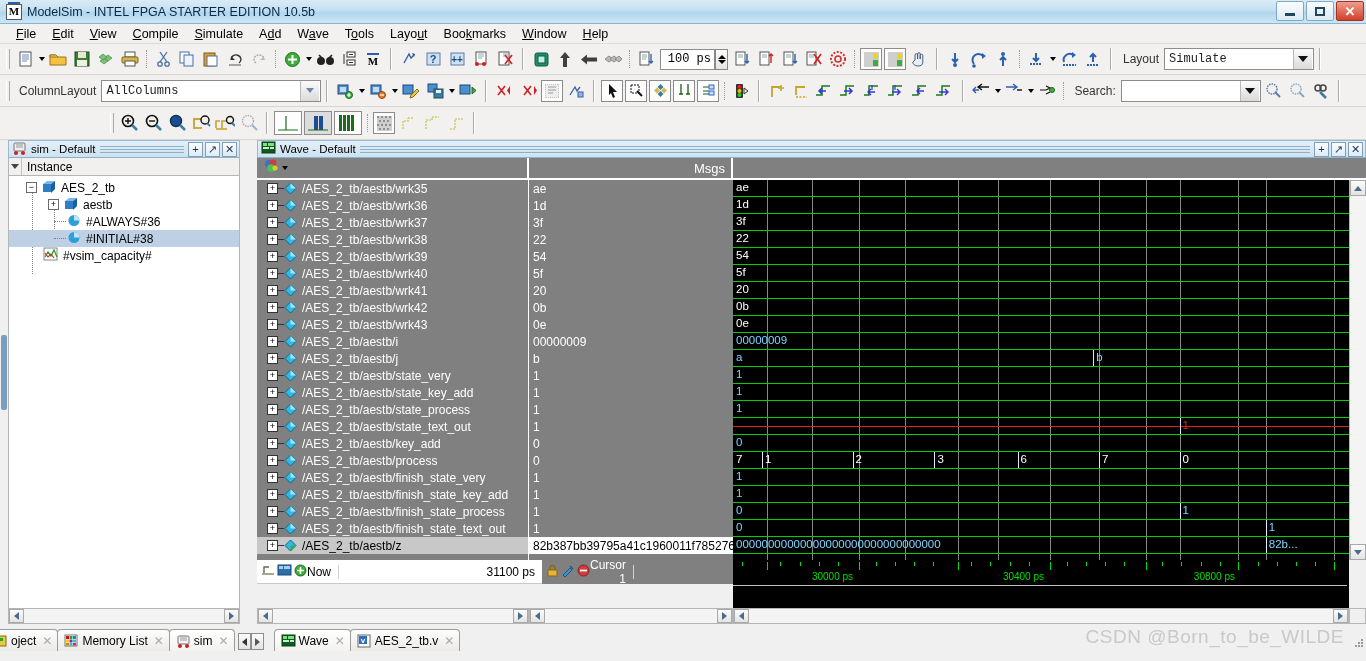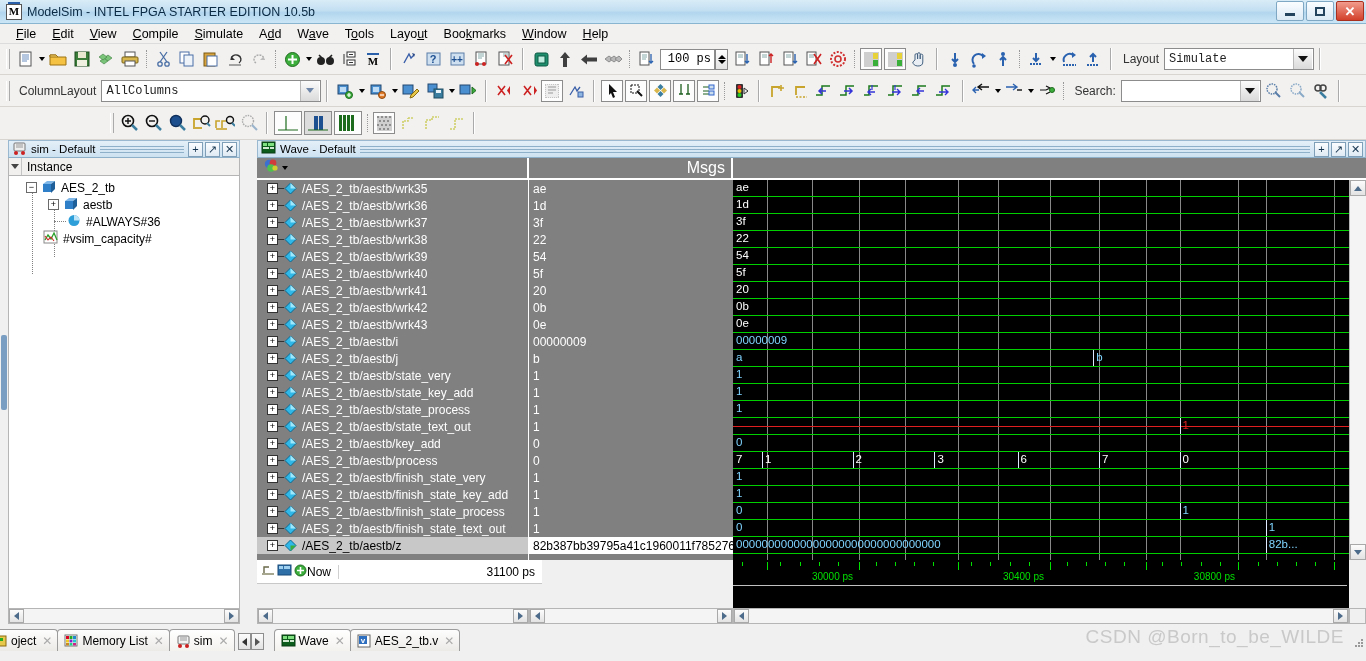--- a/index.html
+++ b/index.html
@@ -163,21 +163,21 @@
   #wavepanel{flex:1;display:flex;flex-direction:column;margin-left:17px;}
   #wavebody{flex:1;display:flex;overflow:hidden;}
   #namecol{width:272px;flex:0 0 272px;background:#808080;border-right:1px solid #fff;}
   #valcol{width:204px;flex:0 0 204px;background:#808080;}
   #wavearea{flex:1;background:#000;position:relative;overflow:hidden;}
   #wavevscroll{width:17px;flex:0 0 17px;background:#f0f0f0;border-left:1px solid #b5b5b5;display:flex;flex-direction:column;}
 
   .wavehead{height:22px;display:flex;background:#808080;border-bottom:2px solid #fff;}
   .wh-name{width:272px;flex:0 0 272px;display:flex;align-items:center;padding-left:6px;border-right:2px solid #fff;}
   .wh-val{width:204px;flex:0 0 204px;display:flex;align-items:center;justify-content:flex-end;
-          padding-right:6px;color:#fff;font-size:16px;border-right:2px solid #fff;}
+          padding-right:6px;color:#fff;font-size:13px;border-right:2px solid #fff;}
   .wh-wave{flex:1;background:#808080;}
   .wh-scroll{width:17px;flex:0 0 17px;background:#808080;}
 
   .srow{height:17px;display:flex;align-items:center;font-size:12px;color:#fff;white-space:nowrap;}
   .srow .plus{
     width:11px;height:11px;flex:0 0 11px;background:#fff;border:1px solid #333;
     font-size:9px;line-height:9px;text-align:center;color:#000;margin-left:10px;
   }
   .srow .dash{width:6px;height:1px;background:#333;flex:0 0 6px;}
   .srow .dia{width:13px;height:13px;flex:0 0 13px;position:relative;}
@@ -934,20 +934,31 @@
       <div class="trow" style="padding-left:44px">
         <div class="hline" style="left:45px;top:8px;width:12px"></div>
         <span style="width:14px"></span>
         <span>
           <svg width="14" height="13" viewBox="0 0 14 13">
               <circle cx="7" cy="6.5" r="5.5" fill="#2e9fd8"></circle>
               <path d="M7 1a5.5 5.5 0 015.5 5.5H7z" fill="#bfe6f8"></path>
             </svg>
         </span>
         <span class="tlbl">#ALWAYS#36</span>
+      </div>
+      <div class="trow sel" style="padding-left:44px">
+        <div class="hline" style="left:45px;top:8px;width:12px"></div>
+        <span style="width:14px"></span>
+        <span>
+          <svg width="14" height="13" viewBox="0 0 14 13">
+              <circle cx="7" cy="6.5" r="5.5" fill="#2e9fd8"></circle>
+              <path d="M7 1a5.5 5.5 0 015.5 5.5H7z" fill="#bfe6f8"></path>
+            </svg>
+        </span>
+        <span class="tlbl">#INITIAL#38</span>
       </div>
       <div class="trow" style="padding-left:34px">
         <span>
           <svg width="15" height="14" viewBox="0 0 15 14">
               <rect x="1" y="1" width="13" height="12" fill="#fff" stroke="#888"></rect>
               <path d="M2 10l3-5 3 4 3-6 3 7" stroke="#2aa02a" stroke-width="1.3" fill="none"></path>
               <path d="M2 6l3 4 3-3 3 4" stroke="#d02a2a" stroke-width="1.1" fill="none"></path>
             </svg>
         </span>
         <span class="tlbl">#vsim_capacity#</span>
@@ -1356,20 +1367,44 @@
             </span>
             <span>
               <svg width="13" height="13" viewBox="0 0 13 13">
                   <circle cx="6.5" cy="6.5" r="5.5" fill="#3cae3c" stroke="#1f6b1f"></circle>
                   <path d="M6.5 3v7M3 6.5h7" stroke="#fff" stroke-width="1.6"></path>
                 </svg>
             </span>
           </div>
           <div class="flab">Now</div>
           <div class="fval">31100 ps</div>
+        </div>
+        <div class="frow cur">
+          <div style="display:flex;align-items:center;padding-left:4px;gap:2px">
+            <span>
+              <svg width="13" height="13" viewBox="0 0 13 13">
+                  <rect x="2" y="6" width="9" height="6" fill="#e8b23a" stroke="#8a6a10"></rect>
+                  <path d="M4 6V4a2.5 2.5 0 015 0v2" fill="none" stroke="#8a6a10" stroke-width="1.4"></path>
+                </svg>
+            </span>
+            <span>
+              <svg width="14" height="13" viewBox="0 0 14 13">
+                  <path d="M2 11l7-7 2 2-7 7z" fill="#3b8fd0" stroke="#1d5a88"></path>
+                  <path d="M9 2l3 3" stroke="#1d5a88" stroke-width="1.5"></path>
+                </svg>
+            </span>
+            <span>
+              <svg width="13" height="13" viewBox="0 0 13 13">
+                  <circle cx="6.5" cy="6.5" r="5.5" fill="#d03b3b" stroke="#8a1f1f"></circle>
+                  <path d="M3 6.5h7" stroke="#fff" stroke-width="1.8"></path>
+                </svg>
+            </span>
+          </div>
+          <div class="flab">Cursor 1</div>
+          <div class="fval">0 ps</div>
         </div>
       </div>
       <div id="foottimeline">
         <div class="baseline"></div>
       <div class="tick tmaj" style="left: 5.5%;"></div>
           <div class="tick tmaj" style="left: 20.5%;"></div>
           <div class="tick tmaj" style="left: 36.5%;"></div>
           <div class="tick tmaj" style="left: 51.5%;"></div>
           <div class="tick tmaj" style="left: 67%;"></div>
           <div class="tick tmaj" style="left: 82%;"></div>

